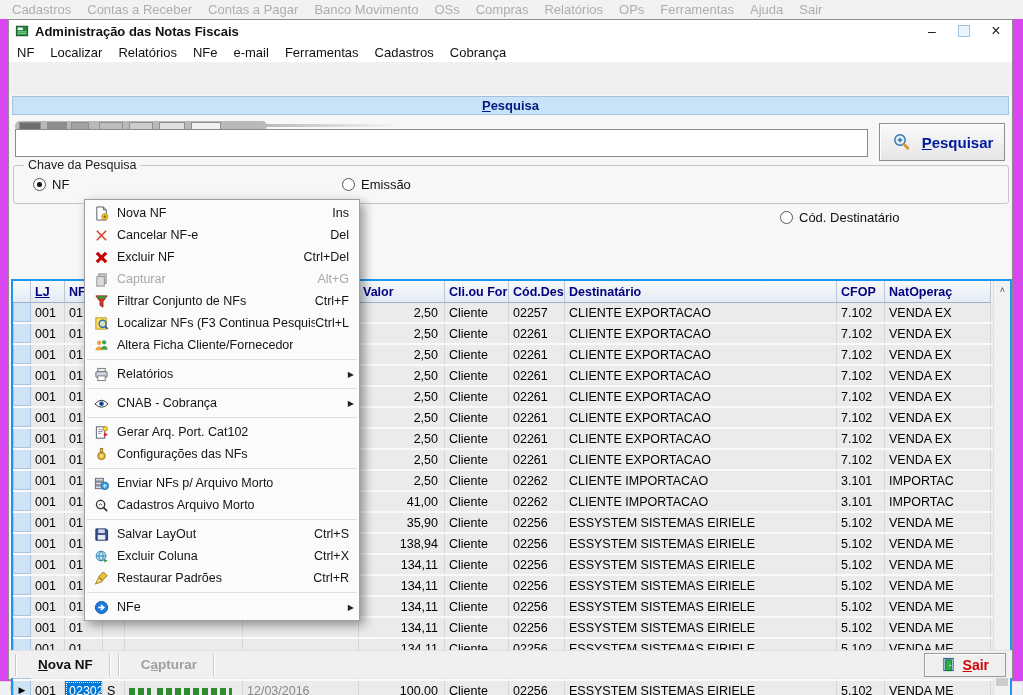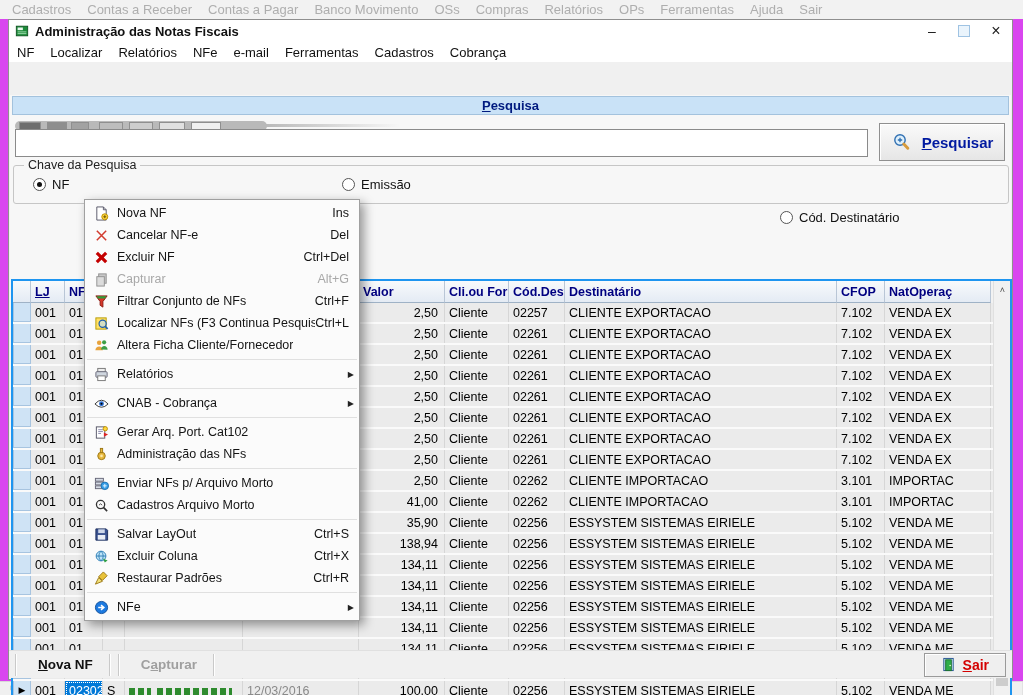--- a/index.html
+++ b/index.html
@@ -662,21 +662,21 @@
         <span class="mi-label">Gerar Arq. Port. Cat102</span>
       </div>
       <div class="menu-item">
         <span class="mi-icon">
           <svg viewBox="0 0 16 16">
             <circle cx="8" cy="9.5" r="4" fill="#e7b73c" stroke="#9c7714"></circle>
             <rect x="6.8" y="1.5" width="2.4" height="4.5" fill="#e7b73c" stroke="#9c7714"></rect>
             <circle cx="8" cy="9.5" r="1.4" fill="#fbe9a9"></circle>
           </svg>
         </span>
-        <span class="mi-label">Administração das NFs</span>
+        <span class="mi-label">Configurações das NFs</span>
       </div>
       <div class="menu-sep"></div>
       <div class="menu-item">
         <span class="mi-icon">
           <svg viewBox="0 0 16 16">
             <rect x="1.5" y="2.5" width="8.5" height="3" fill="#d5dbe5" stroke="#667"></rect>
             <rect x="1.5" y="6.5" width="8.5" height="3" fill="#d5dbe5" stroke="#667"></rect>
             <rect x="1.5" y="10.5" width="8.5" height="3" fill="#d5dbe5" stroke="#667"></rect>
             <circle cx="11.5" cy="10.5" r="4" fill="#3aa0e8" stroke="#1c6fae"></circle>
             <path d="M9.5 10.5h4M11.5 8.5v4" stroke="#e8f4ff"></path>

